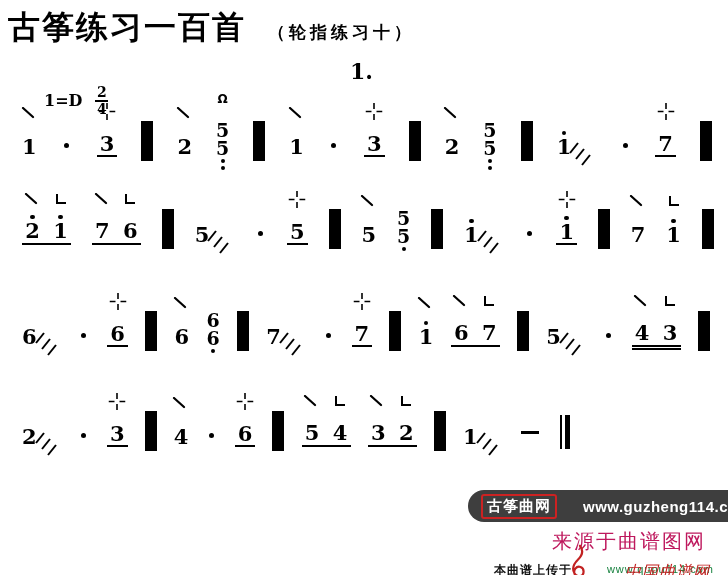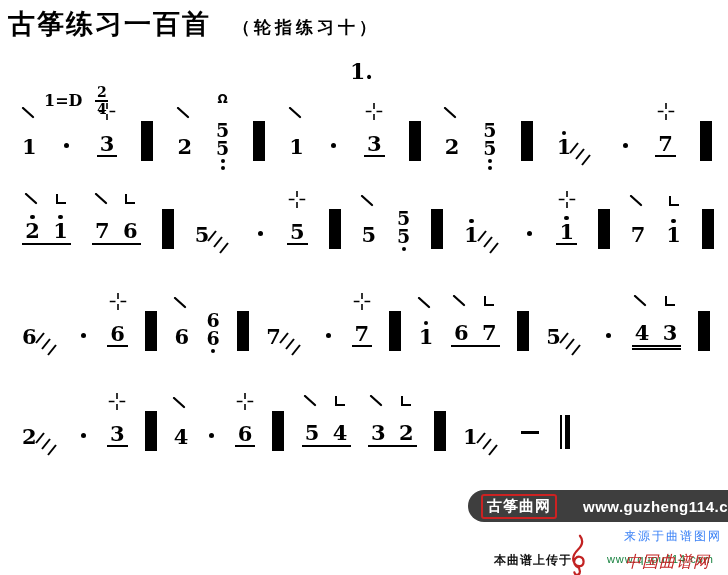--- a/index.html
+++ b/index.html
@@ -1,21 +1,21 @@
 <!DOCTYPE html>
 <html><head>
 <meta charset="utf-8">
 <style>
   html,body{margin:0;padding:0;background:#fff;}
   .page{position:relative;width:728px;height:575px;background:#ffffff;overflow:hidden;
         font-family:"Liberation Sans",sans-serif;color:#000;}
 
   
   .title-row{position:absolute;left:8px;top:6px;display:flex;align-items:baseline;gap:22px;font-weight:bold;}
-  .title-main{font-size:27px;letter-spacing:2px;}
+  .title-main{font-size:32px;letter-spacing:2px;}
   .title-sub{font-size:17px;letter-spacing:4px;}
   .section-number{position:absolute;left:350px;top:58px;font-family:"DejaVu Serif",serif;font-weight:bold;font-size:22px;}
   .keysig{position:absolute;left:44px;top:86px;display:flex;align-items:center;gap:13px;
           font-family:"DejaVu Serif",serif;font-weight:bold;font-size:16px;text-align:right;}
   .meter{display:inline-flex;flex-direction:column;align-items:center;font-size:14px;line-height:12px;}
   .meter-bar{width:13px;height:2px;background:#000;margin:1.5px 0;}
 
   
   .line{position:absolute;left:22px;display:flex;justify-content:space-between;align-items:flex-end;height:48px;}
   .cell{position:relative;display:flex;flex-direction:column;justify-content:flex-end;align-items:center;height:48px;min-width:12px;}
@@ -47,21 +47,21 @@
   .dashcell{width:22px;}
   .dashcell i{display:block;width:18px;height:3.5px;background:#000;margin-bottom:13px;}
 
   
   .banner{position:absolute;right:0;top:490px;height:32px;width:260px;background:#3e3e3e;
           border-radius:16px 0 0 16px;display:flex;align-items:center;gap:26px;padding-left:13px;box-sizing:border-box;}
   .banner-box{color:#fff;font-weight:bold;font-size:15px;border:2px solid #cc2222;border-radius:3px;
               padding:1px 4px;white-space:nowrap;letter-spacing:1px;}
   .banner-url{color:#fff;font-weight:bold;font-size:15px;letter-spacing:.5px;}
   .credits{position:absolute;right:6px;top:528px;width:320px;text-align:right;}
-  .wm1{color:#3b82f6;font-size:12px;letter-spacing:2px;}
+  .wm1{color:#be185d;font-size:20px;letter-spacing:2px;margin-right:16px;}
   .row2{position:relative;height:28px;margin-top:2px;}
   .wm2{position:absolute;right:8px;top:6px;color:#15803d;font-size:11px;letter-spacing:1px;z-index:0;}
   .upload{position:absolute;right:150px;top:5px;color:#111;font-weight:bold;font-size:12px;z-index:2;letter-spacing:1px;}
   .clef{position:absolute;right:132px;top:-16px;z-index:3;}
   .sitename{position:absolute;right:12px;top:5px;color:#c22222;font-weight:normal;font-style:italic;font-size:16px;z-index:2;letter-spacing:1px;}
 </style>
 </head>
 <body>
 
 <div class="page">

